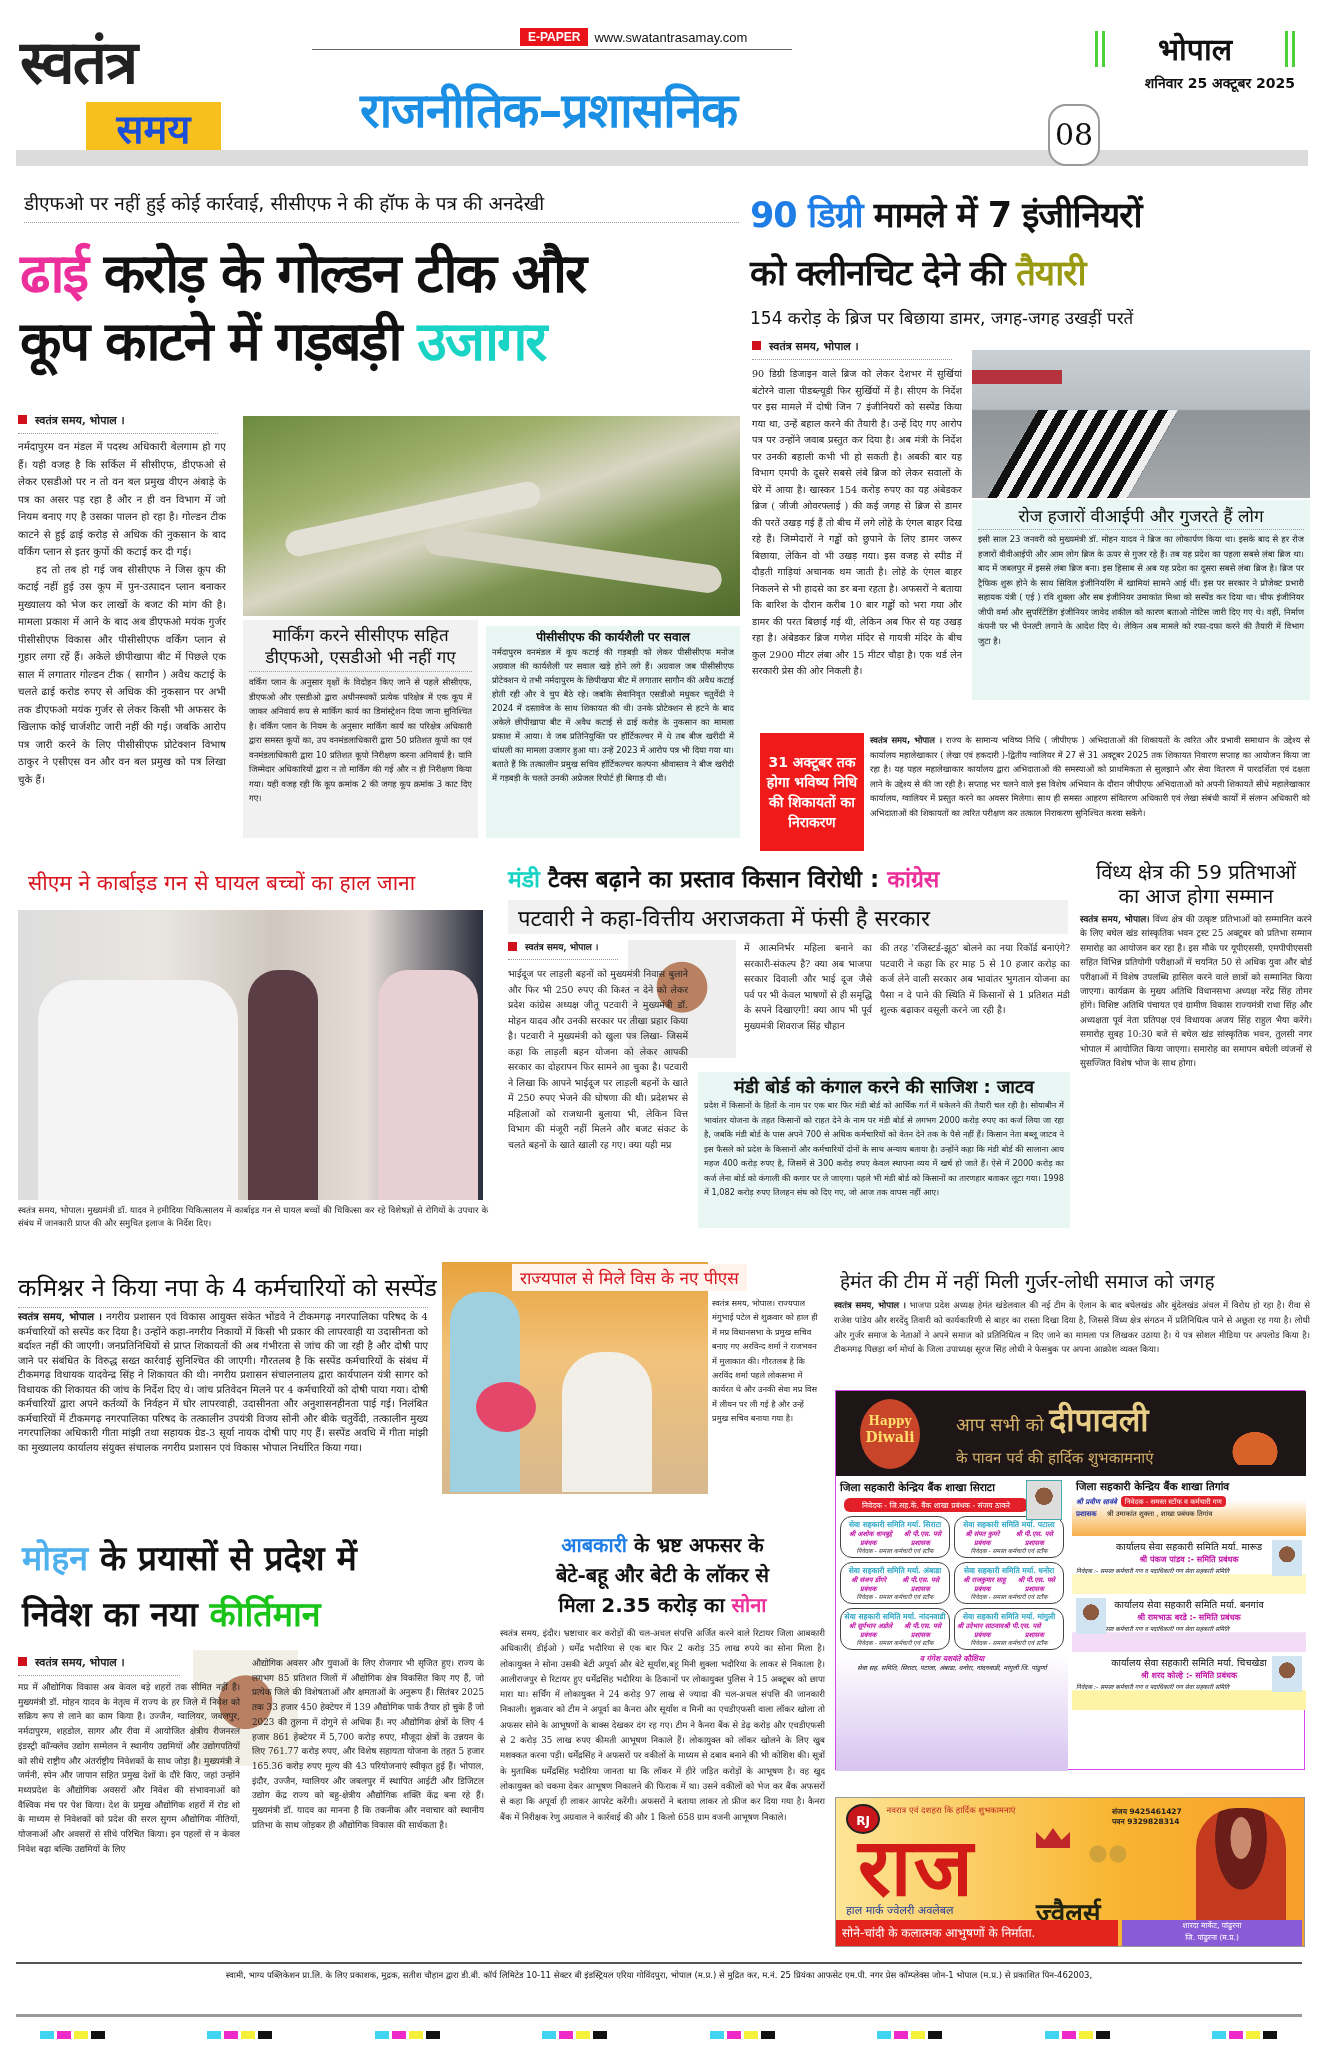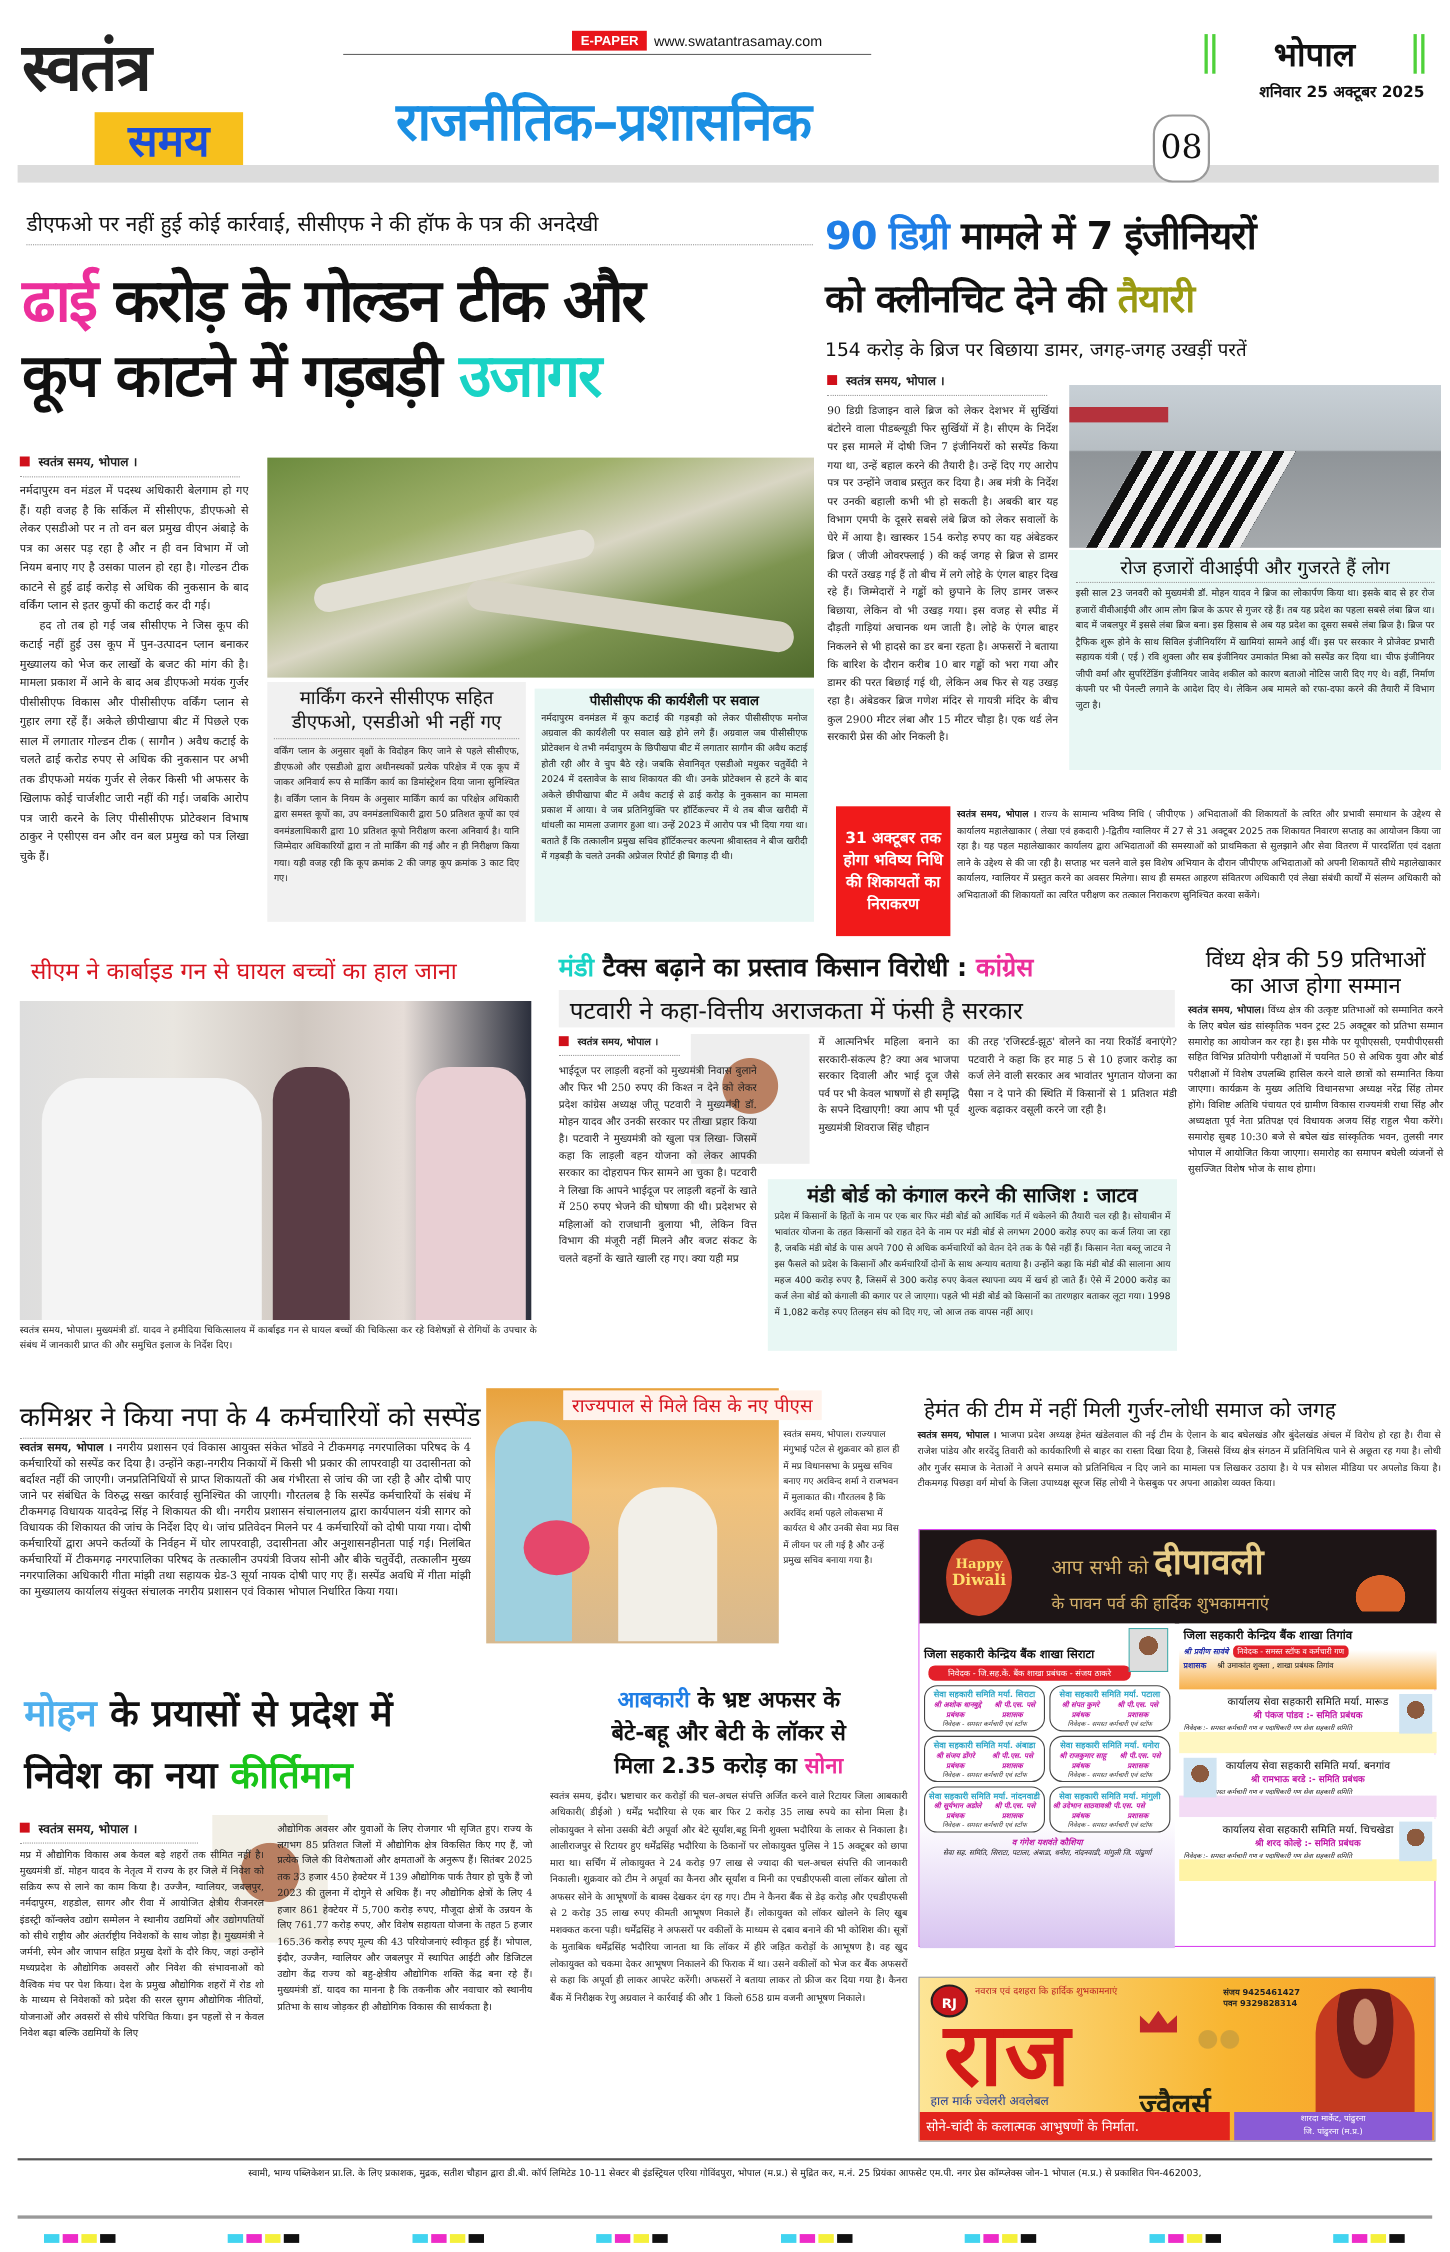--- a/index.html
+++ b/index.html
@@ -212,21 +212,21 @@
     </div>
     <div class="abs gold" style="left:120px;top:6px;white-space:nowrap">
       <span style="font-size:18px">आप सभी को</span>
       <span style="font-size:32px;font-weight:900;color:#e8cd87">दीपावली</span>
     </div>
     <div class="abs gold" style="left:120px;top:56px;font-size:15px;white-space:nowrap">के पावन पर्व की हार्दिक शुभकामनाएं</div>
     <div class="abs" style="left:384px;top:30px;width:70px;height:44px;background:radial-gradient(ellipse at 50% 70%,#d9622a 0 45%,transparent 46%)"></div>
   </div>
 
   <div class="abs" style="left:0;top:85px;width:232px;height:295px;background:linear-gradient(180deg,#fff 60%,#d7c3f0)">
-    <div style="font-size:10.5px;font-weight:bold;padding:20px 4px 2px;font-family:'DejaVu Serif',serif;width:190px">जिला सहकारी केन्द्रिय बैंक शाखा सिराटा</div>
+    <div style="font-size:10.5px;font-weight:bold;padding:4px 4px 2px;font-family:'DejaVu Serif',serif;width:190px">जिला सहकारी केन्द्रिय बैंक शाखा सिराटा</div>
     <div class="abs" style="left:190px;top:4px;width:36px;height:40px;background:radial-gradient(circle at 50% 40%,#8c5a3e 0 30%,#ddd 31%);border:1px solid #4aa"></div>
     <div style="background:#e3202a;color:#fff;font-size:7.5px;border-radius:6px;margin:2px 40px 4px 8px;padding:2px 4px;text-align:center">निवेदक - जि.सह.कें. बैंक शाखा प्रबंधक - संजय ठाकरे</div>
     <div id="society-grid" style="display:grid;grid-template-columns:1fr 1fr;gap:4px;padding:0 4px">
         <div class="coop-card" style="padding: 2px;">
           <div class="coop-title" style="font-size:7.5px;white-space:nowrap;overflow:hidden">सेवा सहकारी समिति मर्या. सिराटा</div>
           <div style="display:flex;justify-content:space-around;font-size:6.5px">
             <span class="pink p1">श्री अशोक धानबुद्दे</span>
             <span class="pink p2">श्री पी.एस. पसे</span>
           </div>
           <div style="display:flex;justify-content:space-around;font-size:6.5px">

